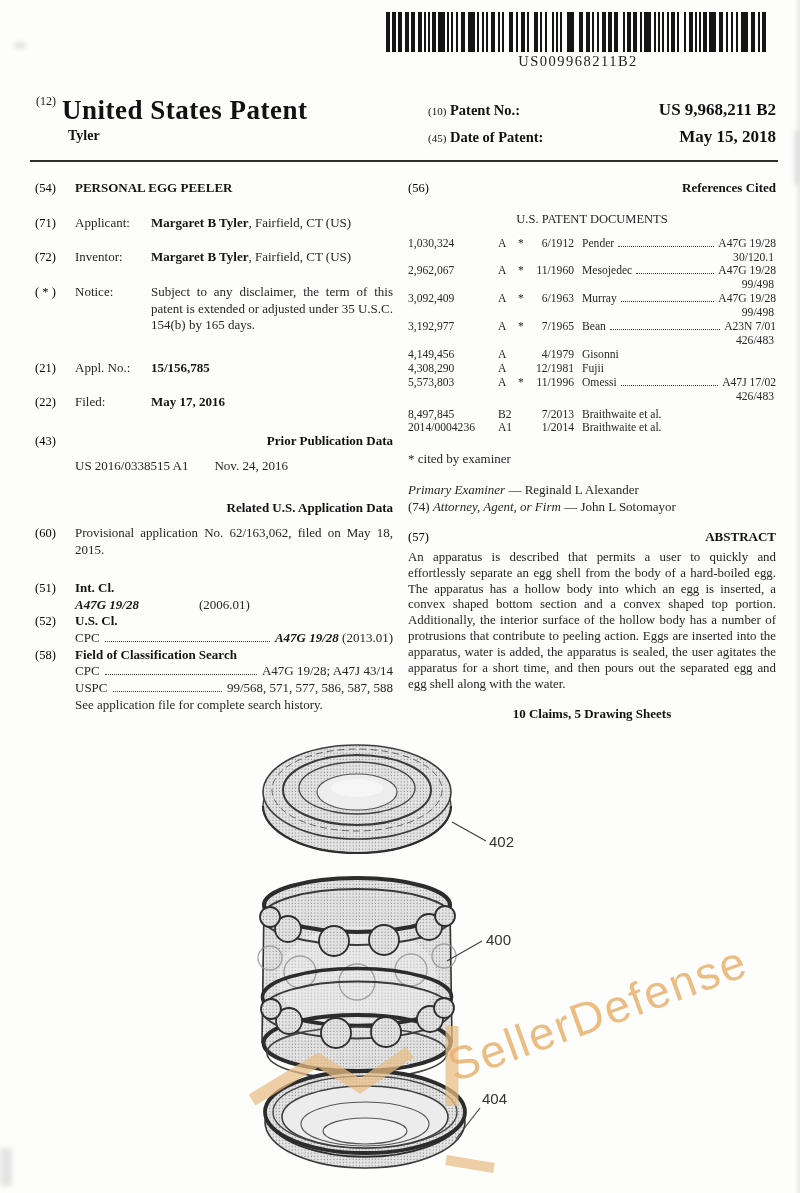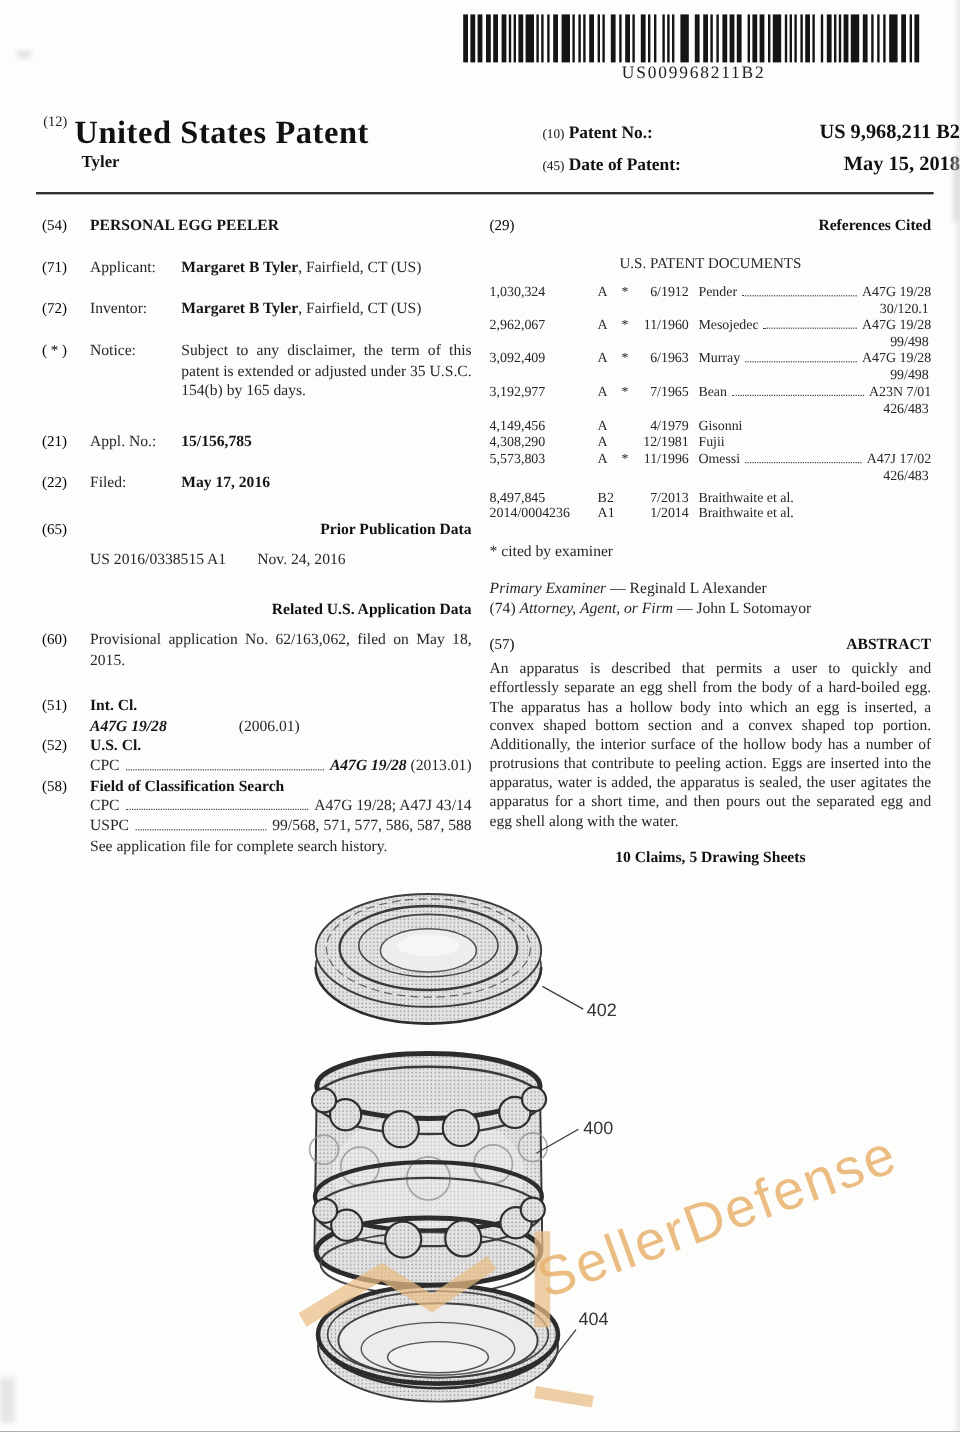--- a/index.html
+++ b/index.html
@@ -13,21 +13,21 @@
   .barcode{position:absolute;left:386px;top:12px;width:384px;height:56px;}
   .barcode-bars{position:relative;width:100%;height:40px;}
   .barcode-bars .bar{position:absolute;top:0;height:100%;background:#151515;}
   .barcode-text{text-align:center;font-size:14.5px;letter-spacing:1.5px;color:#222;margin-top:1px;}
 
   
   .hdr-left{position:absolute;left:36px;top:94px;width:360px;}
   .kind-code{font-size:12px;vertical-align:14px;color:#222;}
   .us-title{font-size:27px;font-weight:bold;letter-spacing:.5px;color:#111;display:inline-block;margin-left:6px;}
   .surname{font-size:14px;font-weight:bold;margin:2px 0 0 32px;color:#111;}
-  .hdr-right{position:absolute;left:452px;top:100px;width:348px;}
+  .hdr-right{position:absolute;left:428px;top:100px;width:348px;}
   .hdr-row{display:flex;justify-content:space-between;align-items:baseline;margin-bottom:7px;}
   .hdr-label{font-size:14.5px;font-weight:bold;color:#111;}
   .hdr-label .inid{font-weight:normal;font-size:11px;}
   .hdr-value{font-size:17px;font-weight:bold;color:#111;}
   .rule{position:absolute;left:30px;top:160px;width:748px;height:2px;background:#2f2f2f;}
 
   
   .col-left{position:absolute;left:35px;top:180px;width:358px;font-size:13px;line-height:1.28;}
   .col-right{position:absolute;left:408px;top:180px;width:368px;font-size:13px;line-height:1.28;}
   .inid-row{display:grid;grid-template-columns:40px 1fr;column-gap:0;}
@@ -182,21 +182,21 @@
       <span class="inid-code">(21)</span>
       <span><span class="lbl">Appl. No.:</span><b>15/156,785</b></span>
     </div>
 
     <div class="inid-row mt18">
       <span class="inid-code">(22)</span>
       <span><span class="lbl">Filed:</span><b>May 17, 2016</b></span>
     </div>
 
     <div class="inid-row mt22">
-      <span class="inid-code">(65)</span>
+      <span class="inid-code">(43)</span>
       <span class="center-head">Prior Publication Data</span>
     </div>
     <div class="inid-row mt8">
       <span></span>
       <span><span>US 2016/0338515 A1</span><span style="display:inline-block;width:26px;"></span><span>Nov. 24, 2016</span></span>
     </div>
 
     <div class="center-head mt26">Related U.S. Application Data</div>
     <div class="inid-row mt8">
       <span class="inid-code">(60)</span>
@@ -233,21 +233,21 @@
             <span class="dots"></span>
             <span>99/568, 571, 577, 586, 587, 588</span>
           </span>
         <span>See application file for complete search history.</span>
       </span>
     </div>
   </div>
 
   <div class="col-right">
     <div class="inid-row">
-      <span class="inid-code">(29)</span>
+      <span class="inid-code">(56)</span>
       <span class="center-head">References Cited</span>
     </div>
     <div class="mt14" style="text-align:center;font-size:12.5px;">U.S. PATENT DOCUMENTS</div>
 
     <div class="refs">
         <div class="ref-row">
           <span class="ref-num">1,030,324</span>
           <span class="ref-kind">A</span>
           <span class="ref-star">*</span>
           <span class="ref-date">6/1912</span>

